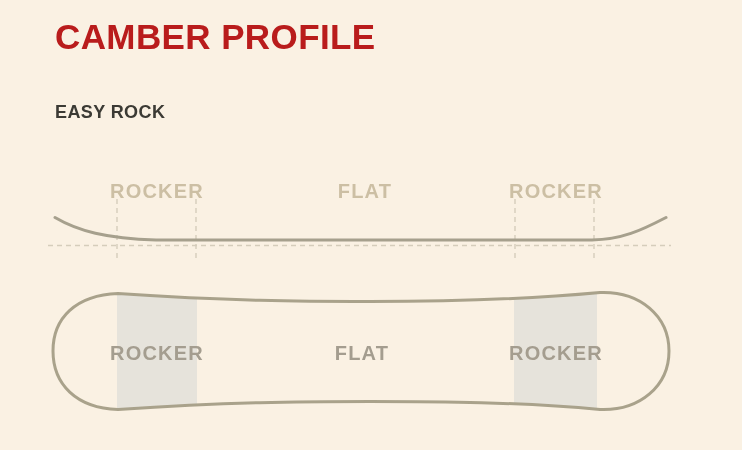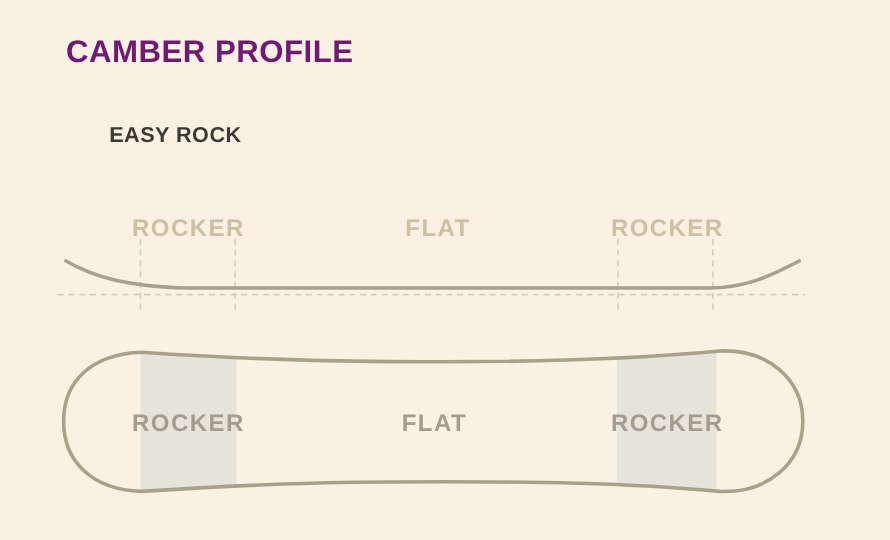--- a/index.html
+++ b/index.html
@@ -15,35 +15,34 @@
   }
   .page {
     position: relative;
     width: 742px;
     height: 450px;
     background: #faf1e3;
   }
   .title {
     position: absolute;
     left: 55px;
-    top: 28px;
-    font-size: 26px;
+    top: 17px;
+    font-size: 35px;
     font-weight: bold;
     letter-spacing: 0.4px;
-    color: #701a75;
+    color: #b91c1c;
   }
   .subtitle {
     position: absolute;
     left: 55px;
     top: 102px;
     font-size: 18px;
     font-weight: bold;
     letter-spacing: 0.4px;
     color: #3b3a34;
-    margin-left: 36px;
   }
   .diagram-svg {
     position: absolute;
     left: 0;
     top: 0;
     width: 742px;
     height: 450px;
   }
   .zone-label {
     position: absolute;

